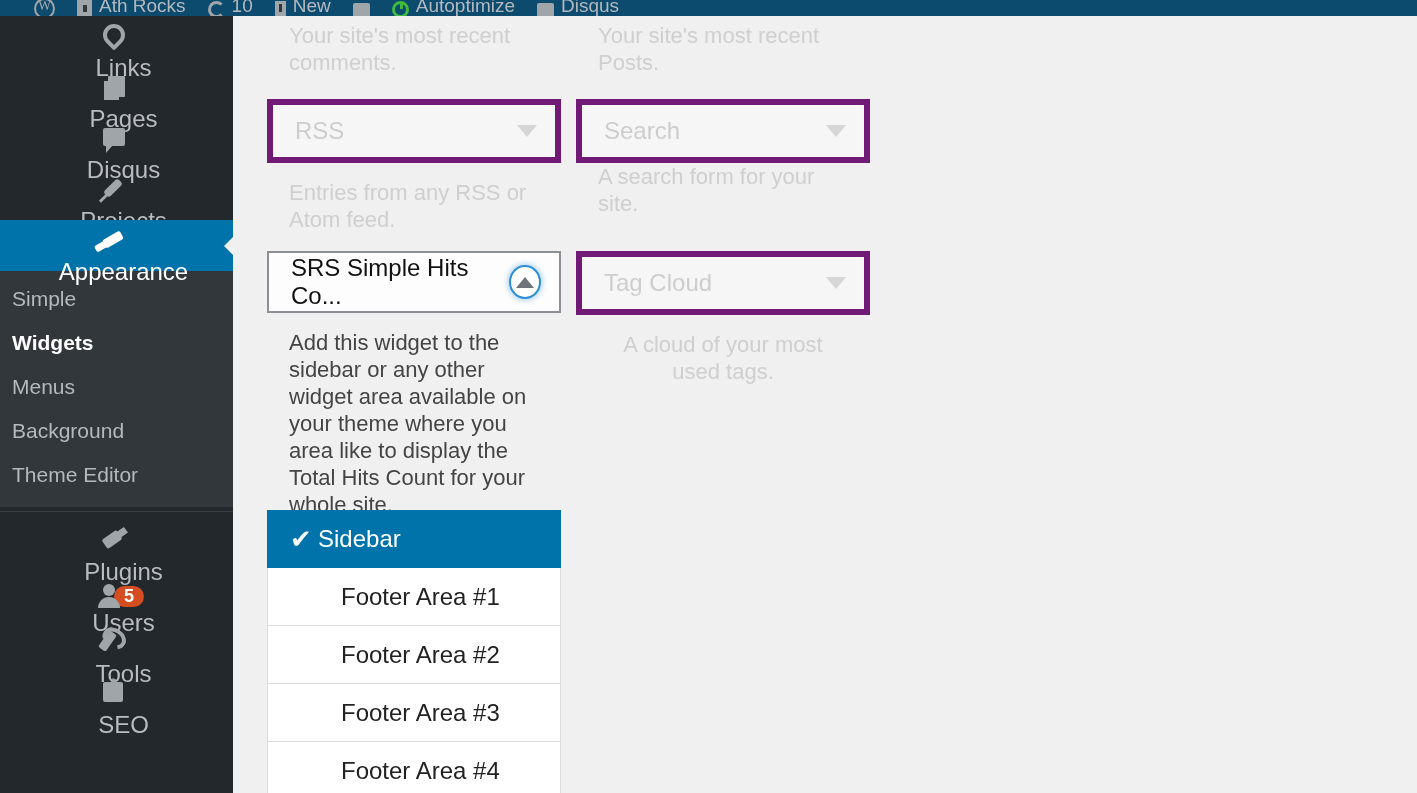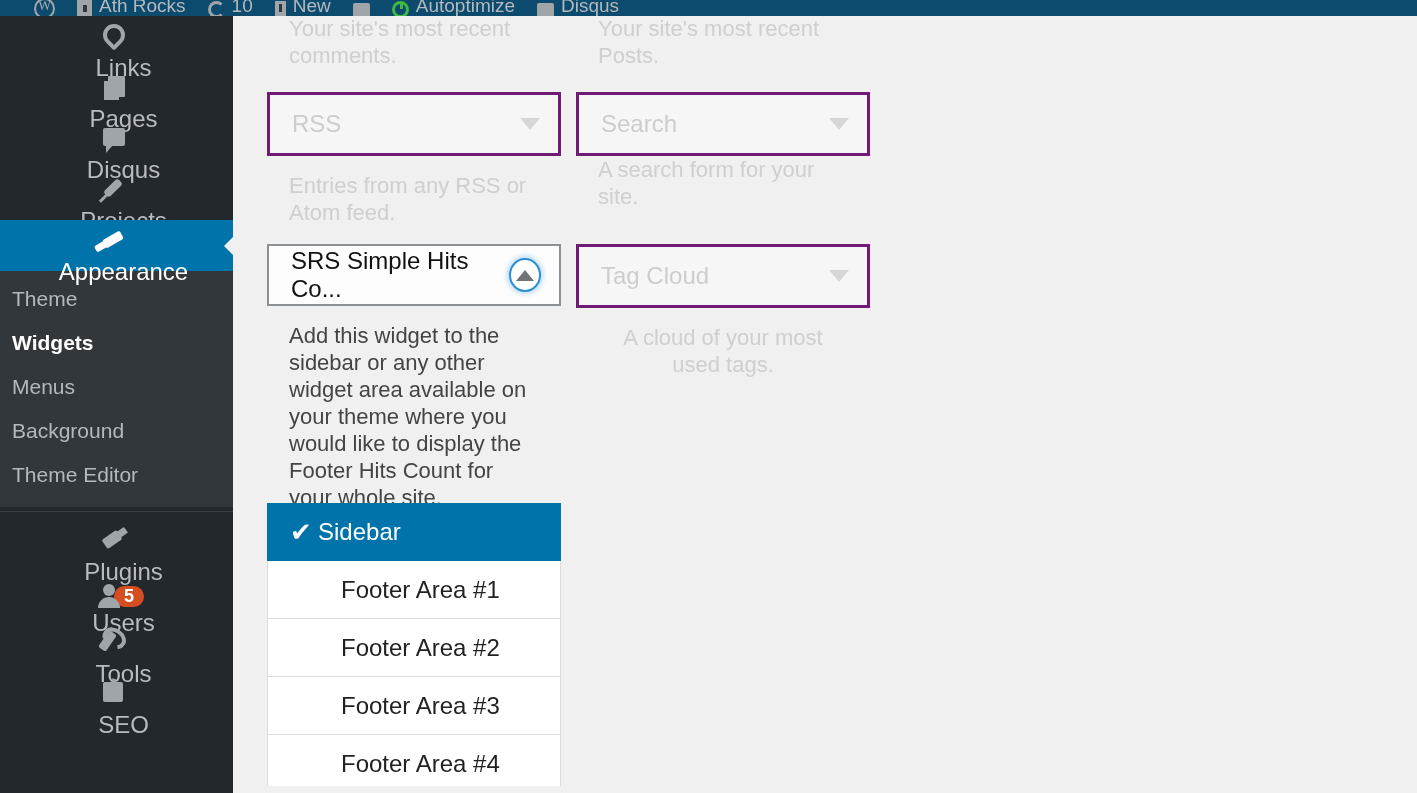--- a/index.html
+++ b/index.html
@@ -178,41 +178,41 @@
            background: transparent; border-radius: 2px; }
   .g-settings::after { content:""; position:absolute; left:4px; top:1px;
            width:3px; height:13px; background:#a0a5aa;
            box-shadow: 8px 0 0 #a0a5aa; }
   .g-seo { width: 20px; height: 20px; background:#a0a5aa; border-radius: 2px; }
   .g-seo::after { content:""; position:absolute; left:6px; top:-4px;
            width:4px; height:17px; background:#a0a5aa; transform: rotate(25deg); }
 
   
   #main {
-    position: absolute; top: 9px; left: 233px;
+    position: absolute; top: 16px; left: 233px;
     width: 1184px; height: 777px;
     background: #f0f0f0;
     overflow: hidden;
     border-radius: 6px;
   }
 
   .col { position: absolute; }
   .col-left  { left: 34px;  width: 294px; }
   .col-right { left: 343px; width: 294px; }
 
   .wdesc {
     color: #cfcfcf;
     font-size: 22px;
     line-height: 27px;
     padding: 0 22px 0 22px;
   }
   .wdesc.strong { color: #444; }
 
   .wbox {
-    border: 3px solid #701a75;
+    border: 6px solid #701a75;
     background: #f6f6f6;
     height: 64px;
     display: flex; align-items: center; justify-content: space-between;
     padding: 0 18px 0 22px;
     color: #cdcdcd;
     font-size: 24px;
   }
   .wbox.active {
     border: 2px solid #8c8f94;
     background: #fdfdfd;
@@ -328,21 +328,21 @@
   </div>
 
   <div class="menu-item current">
     <span class="mi-icon">
         <i class="g g-brush"></i>
       </span>
     <span class="mi-label">Appearance</span>
   </div>
 
   <div class="submenu">
-    <a class="submenu-item">Theme</a>
+    <a class="submenu-item">Simple</a>
     <a class="submenu-item current">Widgets</a>
     <a class="submenu-item">Menus</a>
     <a class="submenu-item">Background</a>
     <a class="submenu-item">Theme Editor</a>
   </div>
 
   <div class="menu-sep">
       <div class="line"></div>
     </div>
 
@@ -392,21 +392,21 @@
     <div class="wdesc" style="margin-top:16px;">Entries from any RSS or Atom feed.</div>
   </div>
 
   <div class="col col-left" style="top: 235px;">
     <div class="wbox active">
       <span>SRS Simple Hits Co...</span>
       <span class="toggle-circle">
         <span class="caret-up"></span>
       </span>
     </div>
-    <div class="wdesc strong" style="margin-top:16px;">Add this widget to the sidebar or any other widget area available on your theme where you would like to display the Footer Hits Count for your whole site.</div>
+    <div class="wdesc strong" style="margin-top:16px;">Add this widget to the sidebar or any other widget area available on your theme where you area like to display the Total Hits Count for your whole site.</div>
   </div>
 
   <div class="col col-right" style="top: 6px;">
     <div class="wdesc">Your site's most recent Posts.</div>
   </div>
 
   <div class="col col-right" style="top: 83px;">
     <div class="wbox">
       <span>Search</span>
       <span class="caret-down"></span>

